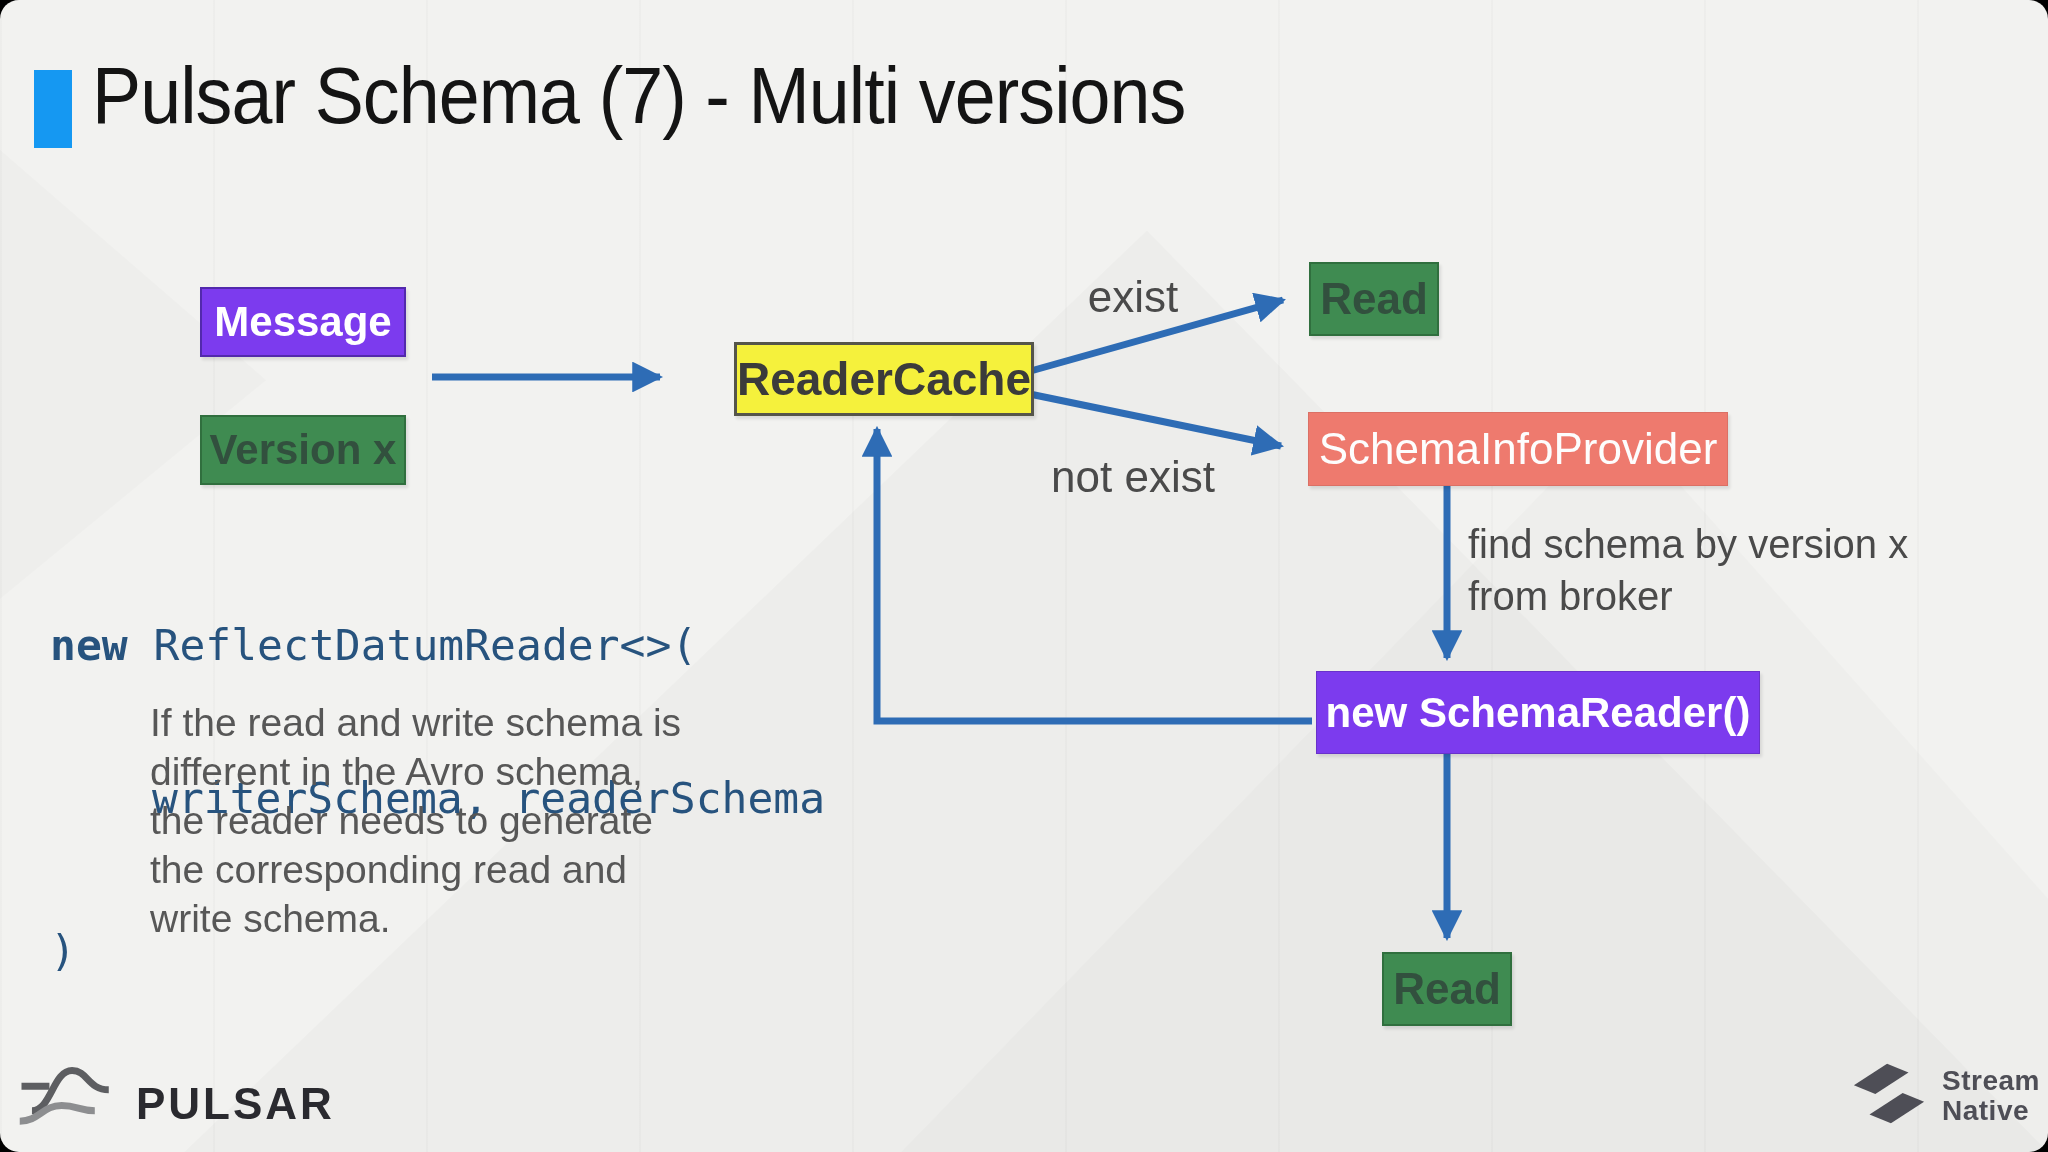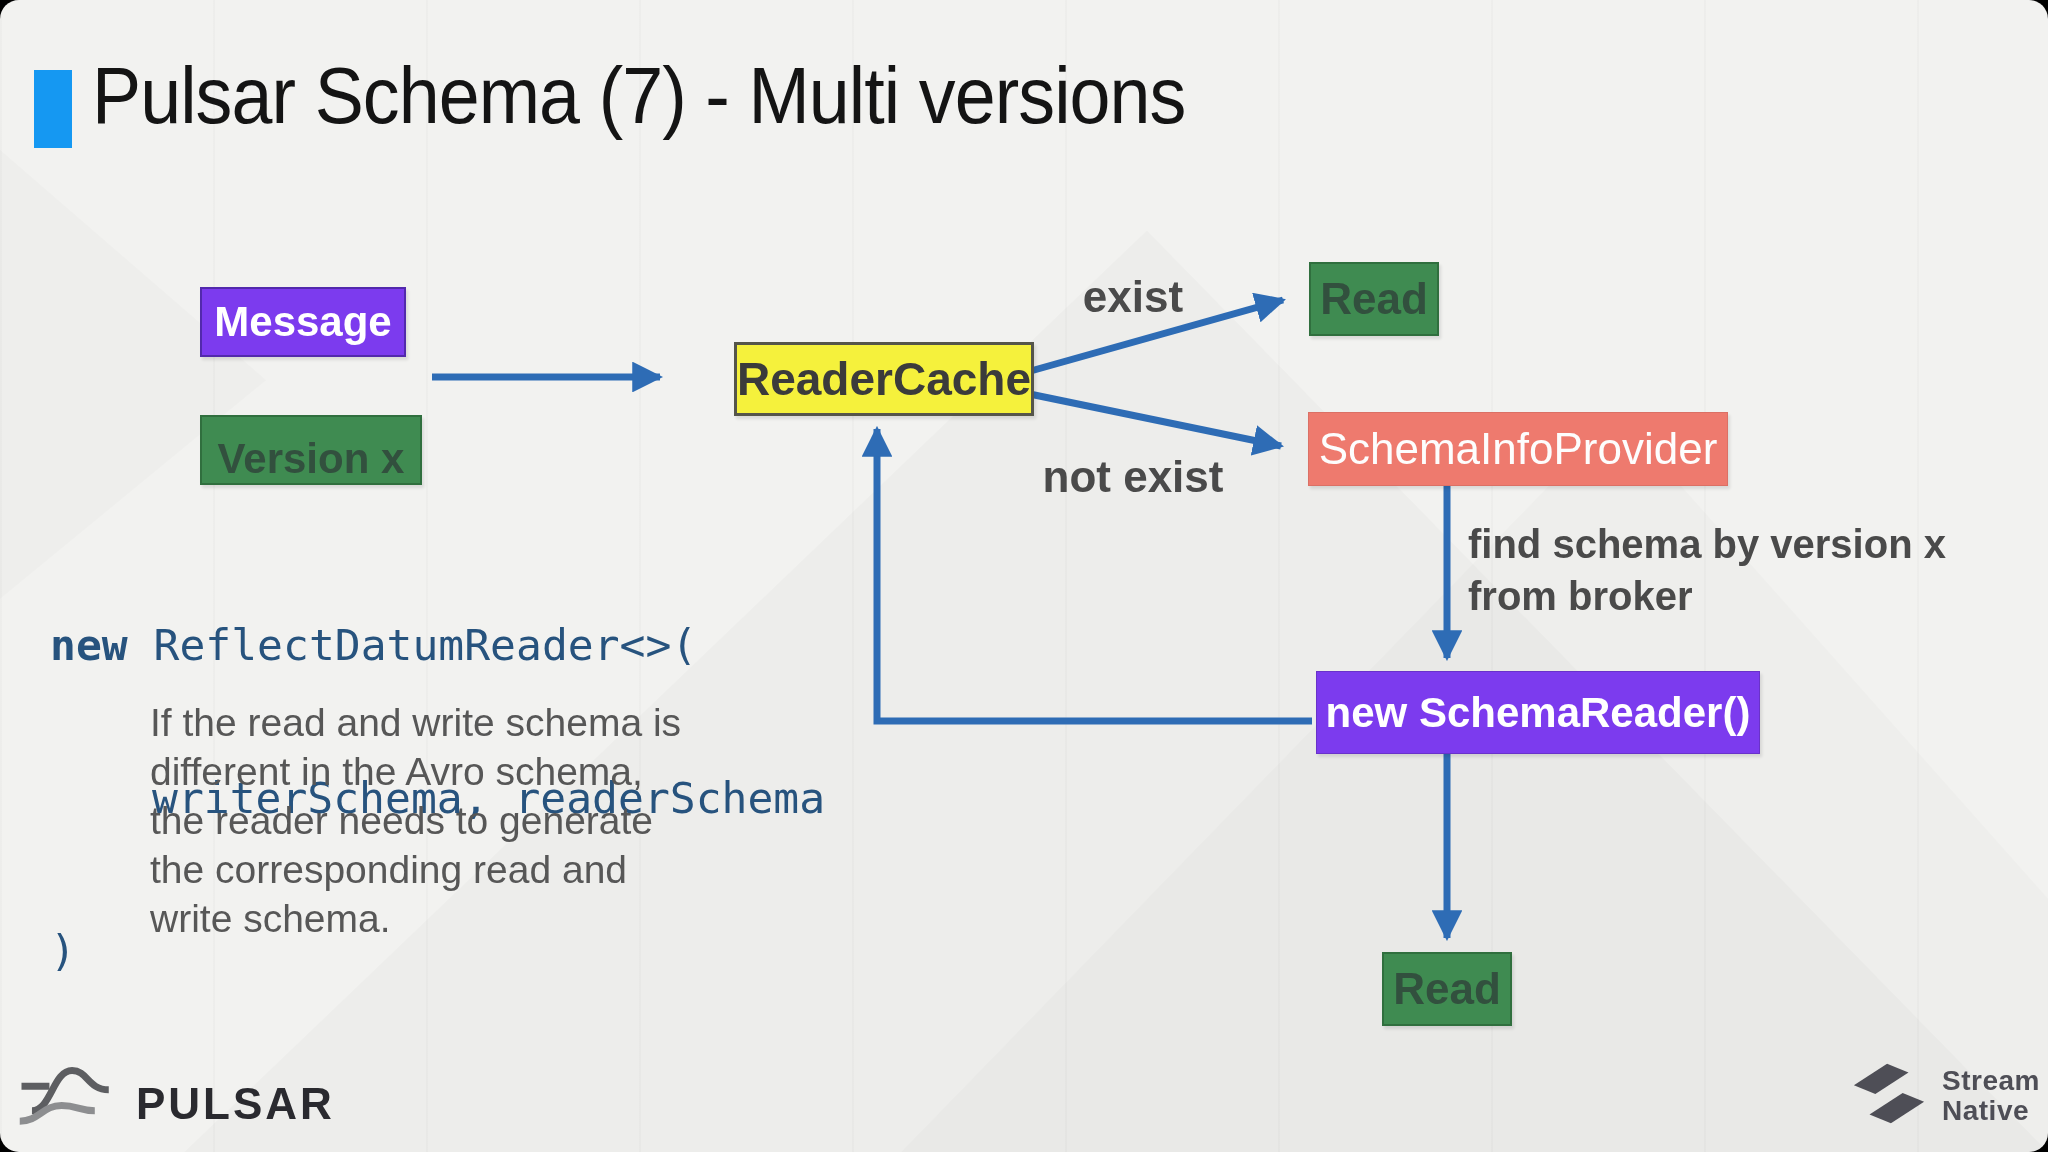--- a/index.html
+++ b/index.html
@@ -32,41 +32,41 @@
 
   
   .dbox{
     position:absolute;display:flex;align-items:center;justify-content:center;
     font-weight:600;box-sizing:border-box;white-space:nowrap;
     box-shadow:2px 3px 3px rgba(0,0,0,0.10);
   }
   .box-message{left:200px;top:287px;width:206px;height:70px;
     background:var(--purple,#7c3bee);border:2px solid rgba(30,20,90,.45);
     color:#fff;font-size:42px;}
-  .box-version{left:200px;top:415px;width:222px;height:70px;
+  .box-version{left:200px;top:415px;width:206px;height:70px;
     background:var(--green,#3f8b51);border:2px solid rgba(20,60,30,.35);
-    color:#32503e;font-size:42px;align-items:flex-end;}
+    color:#32503e;font-size:42px;}
   .box-readercache{left:734px;top:342px;width:300px;height:74px;
     background:var(--yellow,#f5f13c);border:3px solid #55554a;
     color:#3b3b3b;font-size:46px;}
   .box-read-top{left:1309px;top:262px;width:130px;height:74px;
     background:var(--green,#3f8b51);border:2px solid rgba(20,60,30,.35);
     color:#32503e;font-size:44px;}
   .box-sip{left:1308px;top:412px;width:420px;height:74px;
     background:var(--salmon,#ee7a6e);border:1px solid rgba(0,0,0,.08);
     color:#fdfdfd;font-size:44px;font-weight:400;}
   .box-schemareader{left:1316px;top:671px;width:444px;height:83px;
     background:var(--purple,#7c3bee);border:1px solid rgba(0,0,0,.15);
     color:#fff;font-size:42px;font-weight:700;}
   .box-read-bottom{left:1382px;top:952px;width:130px;height:74px;
     background:var(--green,#3f8b51);border:2px solid rgba(20,60,30,.35);
     color:#32503e;font-size:44px;}
 
   
-  .dlabel{position:absolute;color:#4a4a4a;font-size:44px;font-weight:bold;}
+  .dlabel{position:absolute;color:#4a4a4a;font-size:44px;}
   .lbl-exist{left:1033px;top:272px;width:200px;text-align:center;}
   .lbl-notexist{left:1013px;top:452px;width:240px;text-align:center;}
   .lbl-findschema{left:1468px;top:518px;font-size:40px;line-height:52px;white-space:pre-line;}
 
   
   .code{
     position:absolute;left:50px;top:518px;
     font-family:"DejaVu Sans Mono", monospace;
     font-size:43px;line-height:51px;color:var(--code-blue,#27537e);
     white-space:pre;

